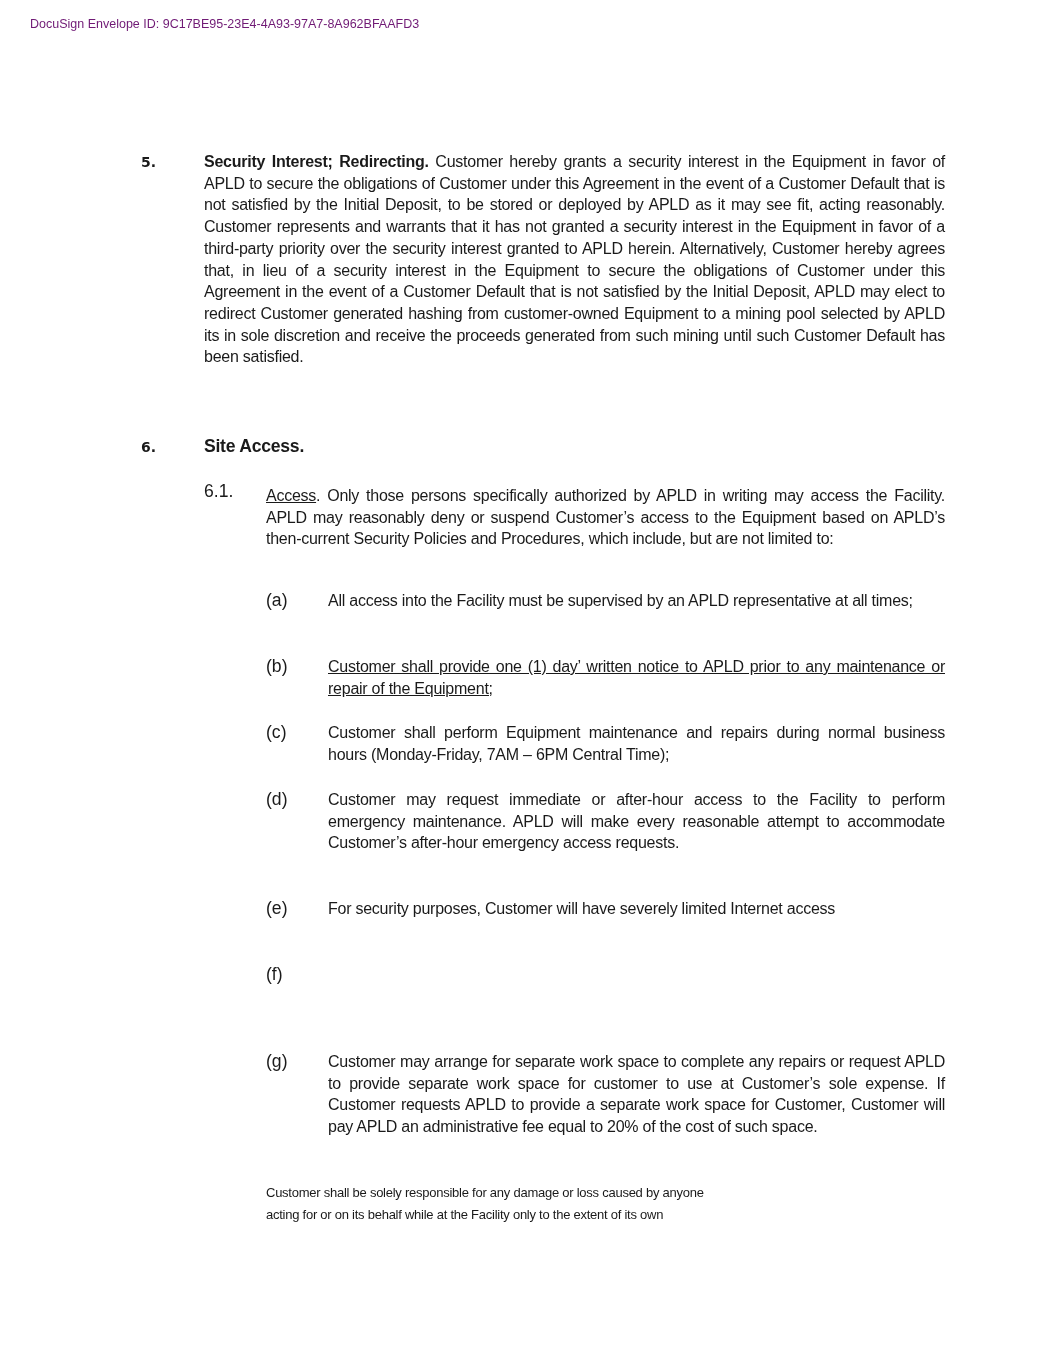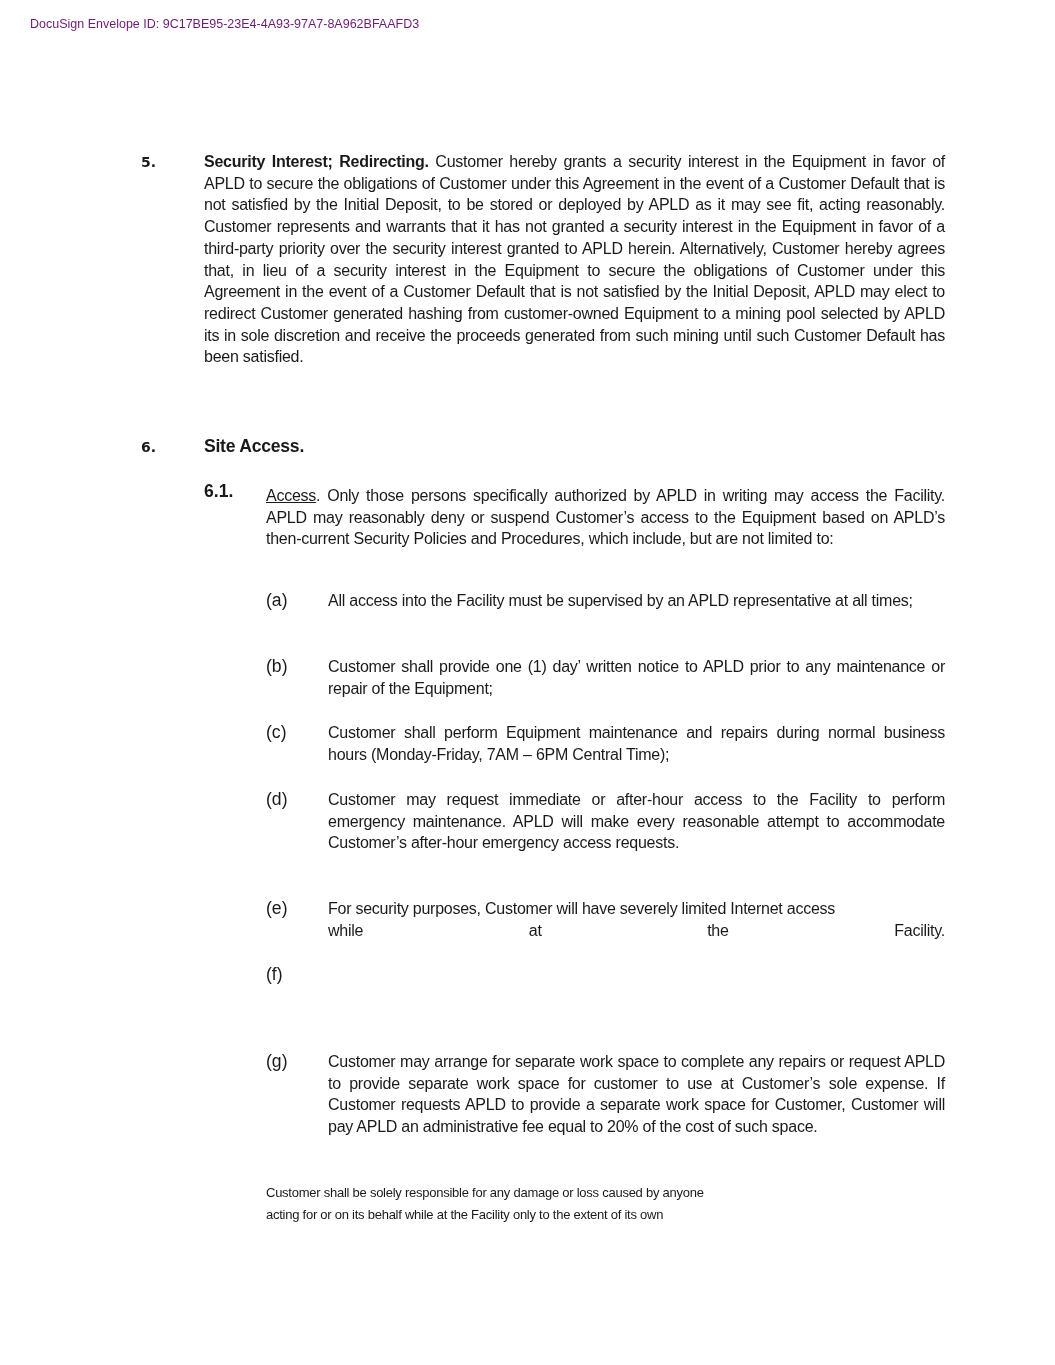--- a/index.html
+++ b/index.html
@@ -56,21 +56,20 @@
       font-size: 17.6px;
       font-weight: bold;
       letter-spacing: -0.25px;
     }
     .sub-num {
       position: absolute;
       left: 204px;
       top: 481px;
       font-size: 17.6px;
       line-height: 21.7px;
-      font-weight: bold;
     }
     .sub-body {
       position: absolute;
       left: 266px;
       top: 485px;
       width: 679px;
     }
     .underline { text-decoration: underline; }
     .item-label {
       position: absolute;
@@ -111,37 +110,31 @@
   <div class="sec-num" style="top:439px;">6.</div>
   <div class="sec6-title">Site Access.</div>
 
   <div class="sub-num">6.1.</div>
   <div class="sub-body body-text"><span class="underline">Access</span><span>. Only those persons specifically authorized by APLD in writing may access the Facility. APLD may reasonably deny or suspend Customer’s access to the Equipment based on APLD’s then-current Security Policies and Procedures, which include, but are not limited to:</span></div>
 
   <div class="item-label" style="top:590px;">(a)</div>
   <div class="item-body body-text" style="top:590px;">All access into the Facility must be supervised by an APLD representative at all times;</div>
 
   <div class="item-label" style="top:656px;">(b)</div>
-  <div class="item-body body-text" style="top:656px;">Customer shall provide one (1) day’ written notice to APLD prior to any maintenance or repair of the Equipment;</div>
+  <div class="item-body body-text" style="top:656px;text-decoration:underline;">Customer shall provide one (1) day’ written notice to APLD prior to any maintenance or repair of the Equipment;</div>
 
   <div class="item-label" style="top:722px;">(c)</div>
   <div class="item-body body-text" style="top:722px;">Customer shall perform Equipment maintenance and repairs during normal business hours (Monday-Friday, 7AM – 6PM Central Time);</div>
 
   <div class="item-label" style="top:789px;">(d)</div>
   <div class="item-body body-text" style="top:789px;">Customer may request immediate or after-hour access to the Facility to perform emergency maintenance. APLD will make every reasonable attempt to accommodate Customer’s after-hour emergency access requests.</div>
 
   <div class="item-label" style="top:898px;">(e)</div>
   <div class="item-body body-text" style="top:898px;">
     <div>For security purposes, Customer will have severely limited Internet access</div>
-    <div class="spread">
-      <span>while</span>
-      <span>at</span>
-      <span>the</span>
-      <span>Facility.</span>
-    </div>
   </div>
 
   <div class="item-label" style="top:964px;">(f)</div>
   <div class="item-body body-text" style="top:964px;">
   </div>
 
   <div class="item-label" style="top:1051px;">(g)</div>
   <div class="item-body body-text" style="top:1051px;">Customer may arrange for separate work space to complete any repairs or request APLD to provide separate work space for customer to use at Customer’s sole expense. If Customer requests APLD to provide a separate work space for Customer, Customer will pay APLD an administrative fee equal to 20% of the cost of such space.</div>
 
   <div class="closing">

